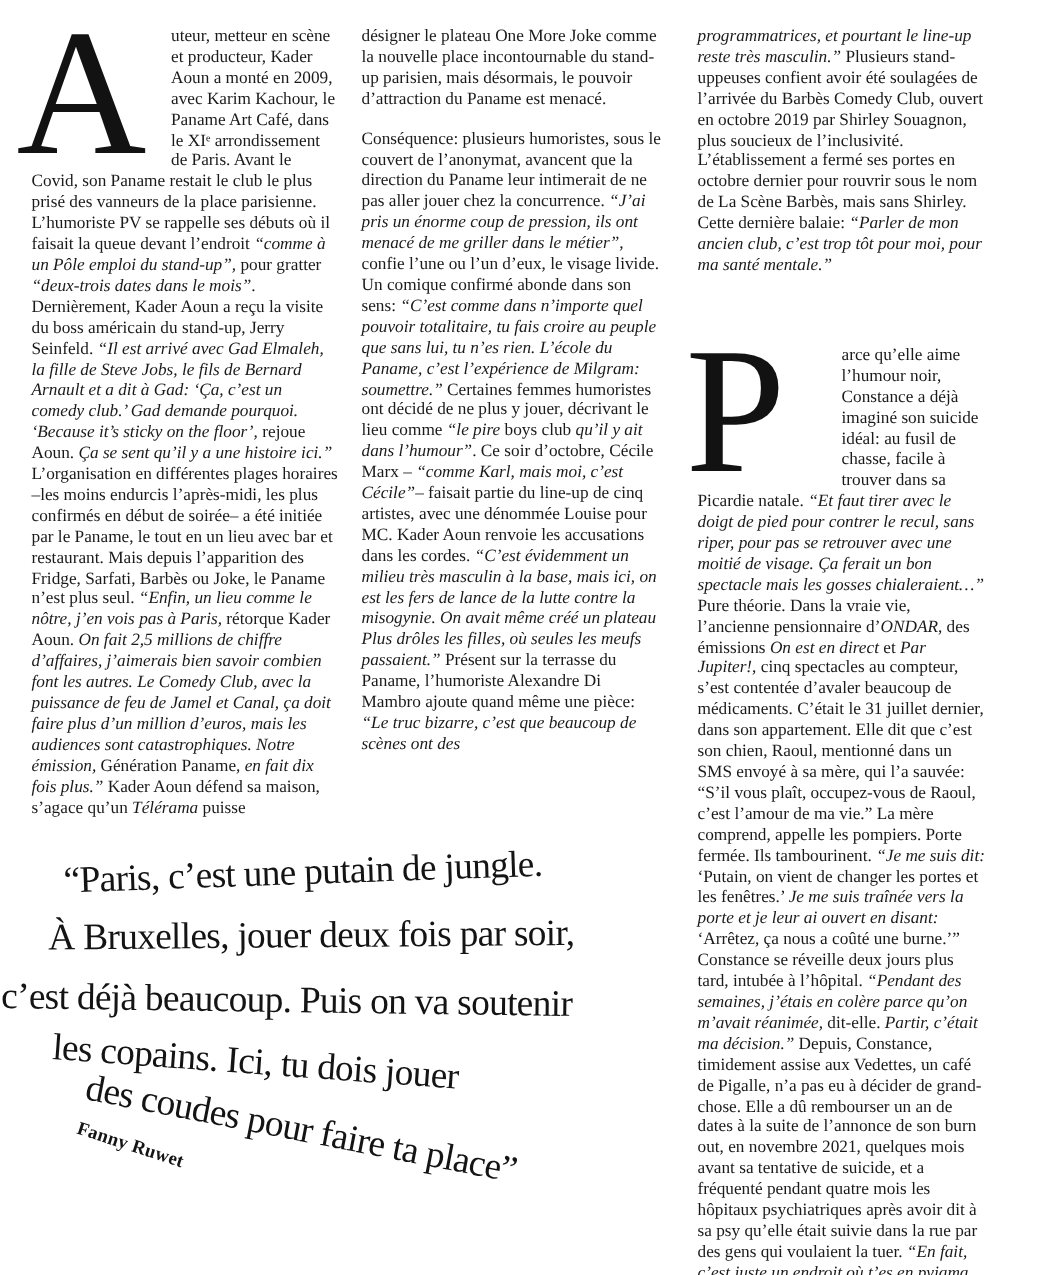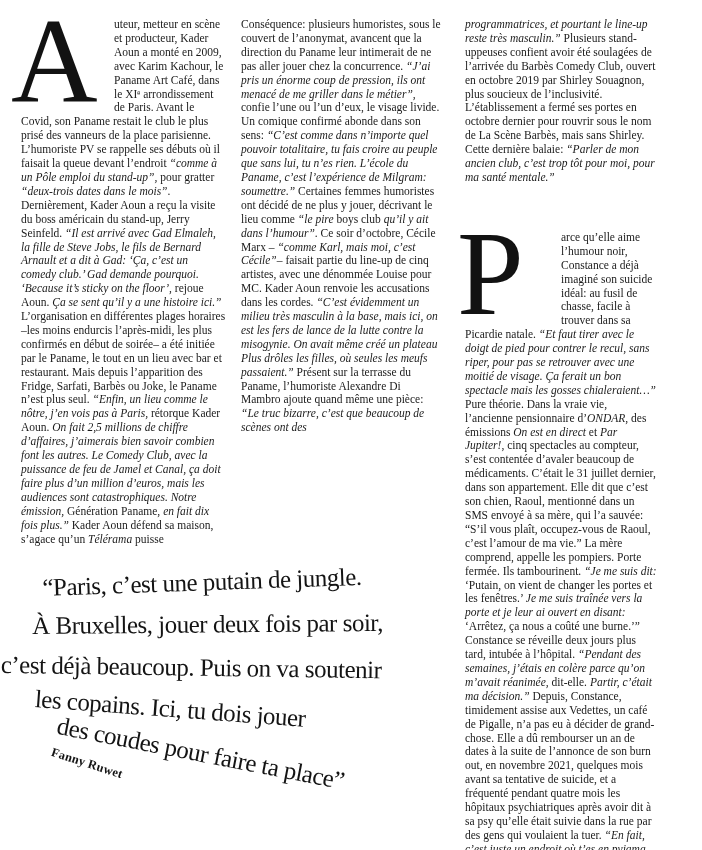--- a/index.html
+++ b/index.html
@@ -11,21 +11,21 @@
   }
   .col{
     position:absolute;top:14px;font-size:11.5px;line-height:13.9px;
     text-align:left;letter-spacing:0;color:#1a1a1a;
   }
   #col1{left:17px;width:213px;}
   #col2{left:237px;width:209px;}
   #col3{left:461px;width:200px;}
   .it{font-style:italic;}
   .para{margin:4px;}
-  .para + .para{margin-top:13px;text-decoration:underline;}
+  .para + .para{margin-top:13px;}
   .block{position:relative;}
   #col3 .block2{margin-top:46px;}
   .cap-spacer1{float:left;width:97px;height:97px;}
   .cap-spacer2{float:left;width:100px;height:84px;}
   .bigletter{
     position:absolute;font-size:120px;line-height:120px;
     font-weight:400;color:#121212;pointer-events:none;
   }
   #cap-a{left:-6px;top:-16px;}
   #cap-p{left:-4px;top:-17px;}
@@ -51,20 +51,21 @@
 
   <div class="col" id="col1">
     <div class="block">
       <span class="cap-spacer1"></span>
       <span class="bigletter" id="cap-a">A</span>
       <p class="para"><span>uteur, metteur en scène et producteur, Kader Aoun a monté en 2009, avec Karim Kachour, le Paname Art Café, dans le XIᵉ arrondissement de Paris. Avant le Covid, son Paname restait le club le plus prisé des vanneurs de la place parisienne. L’humoriste PV se rappelle ses débuts où il faisait la queue devant l’endroit </span><span class="it">“comme à un Pôle emploi du stand-up”, </span><span>pour gratter </span><span class="it">“deux-trois dates dans le mois”</span><span>. Dernièrement, Kader Aoun a reçu la visite du boss américain du stand-up, Jerry Seinfeld. </span><span class="it">“Il est arrivé avec Gad Elmaleh, la fille de Steve Jobs, le fils de Bernard Arnault et a dit à Gad: ‘Ça, c’est un comedy club.’ Gad demande pourquoi. ‘Because it’s sticky on the floor’,</span><span> rejoue Aoun. </span><span class="it">Ça se sent qu’il y a une histoire ici.”</span><span> L’organisation en différentes plages horaires –les moins endurcis l’après-midi, les plus confirmés en début de soirée– a été initiée par le Paname, le tout en un lieu avec bar et restaurant. Mais depuis l’apparition des Fridge, Sarfati, Barbès ou Joke, le Paname n’est plus seul. </span><span class="it">“Enfin, un lieu comme le nôtre, j’en vois pas à Paris, </span><span>rétorque Kader Aoun. </span><span class="it">On fait 2,5 millions de chiffre d’affaires, j’aimerais bien savoir combien font les autres. Le Comedy Club, avec la puissance de feu de Jamel et Canal, ça doit faire plus d’un million d’euros, mais les audiences sont catastrophiques. Notre émission, </span><span>Génération Paname,</span><span class="it"> en fait dix fois plus.”</span><span> Kader Aoun défend sa maison, s’agace qu’un </span><span class="it">Télérama</span><span> puisse</span></p>
     </div>
   </div>
 
   <div class="col" id="col2">
+    <p class="para"><span>désigner le plateau One More Joke comme la nouvelle place incontournable du stand-up parisien, mais désormais, le pouvoir d’attraction du Paname est menacé.</span></p>
     <p class="para"><span>Conséquence: plusieurs humoristes, sous le couvert de l’anonymat, avancent que la direction du Paname leur intimerait de ne pas aller jouer chez la concurrence. </span><span class="it">“J’ai pris un énorme coup de pression, ils ont menacé de me griller dans le métier”, </span><span>confie l’une ou l’un d’eux, le visage livide. Un comique confirmé abonde dans son sens: </span><span class="it">“C’est comme dans n’importe quel pouvoir totalitaire, tu fais croire au peuple que sans lui, tu n’es rien. L’école du Paname, c’est l’expérience de Milgram: soumettre.”</span><span> Certaines femmes humoristes ont décidé de ne plus y jouer, décrivant le lieu comme </span><span class="it">“le pire </span><span>boys club</span><span class="it"> qu’il y ait dans l’humour”</span><span>. Ce soir d’octobre, Cécile Marx – </span><span class="it">“comme Karl, mais moi, c’est Cécile”</span><span>– faisait partie du line-up de cinq artistes, avec une dénommée Louise pour MC. Kader Aoun renvoie les accusations dans les cordes. </span><span class="it">“C’est évidemment un milieu très masculin à la base, mais ici, on est les fers de lance de la lutte contre la misogynie. On avait même créé un plateau Plus drôles les filles, où seules les meufs passaient.”</span><span> Présent sur la terrasse du Paname, l’humoriste Alexandre Di Mambro ajoute quand même une pièce: </span><span class="it">“Le truc bizarre, c’est que beaucoup de scènes ont des</span></p>
   </div>
 
   <div class="col" id="col3">
     <div class="block">
       <p class="para"><span class="it">programmatrices, et pourtant le line-up reste très masculin.”</span><span> Plusieurs stand-uppeuses confient avoir été soulagées de l’arrivée du Barbès Comedy Club, ouvert en octobre 2019 par Shirley Souagnon, plus soucieux de l’inclusivité. L’établissement a fermé ses portes en octobre dernier pour rouvrir sous le nom de La Scène Barbès, mais sans Shirley. Cette dernière balaie: </span><span class="it">“Parler de mon ancien club, c’est trop tôt pour moi, pour ma santé mentale.”</span></p>
     </div>
     <div class="block block2">
       <span class="cap-spacer2"></span>
       <span class="bigletter" id="cap-p">P</span>

